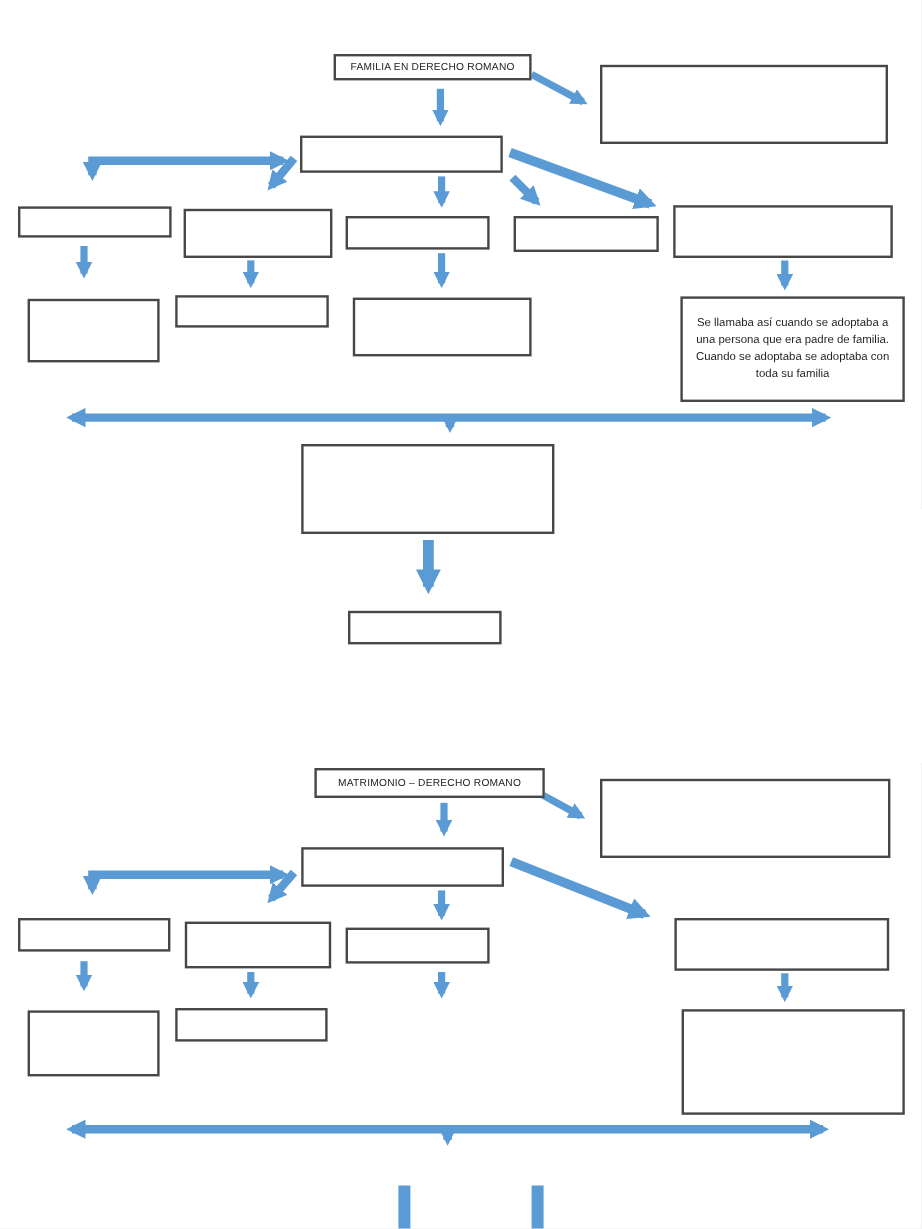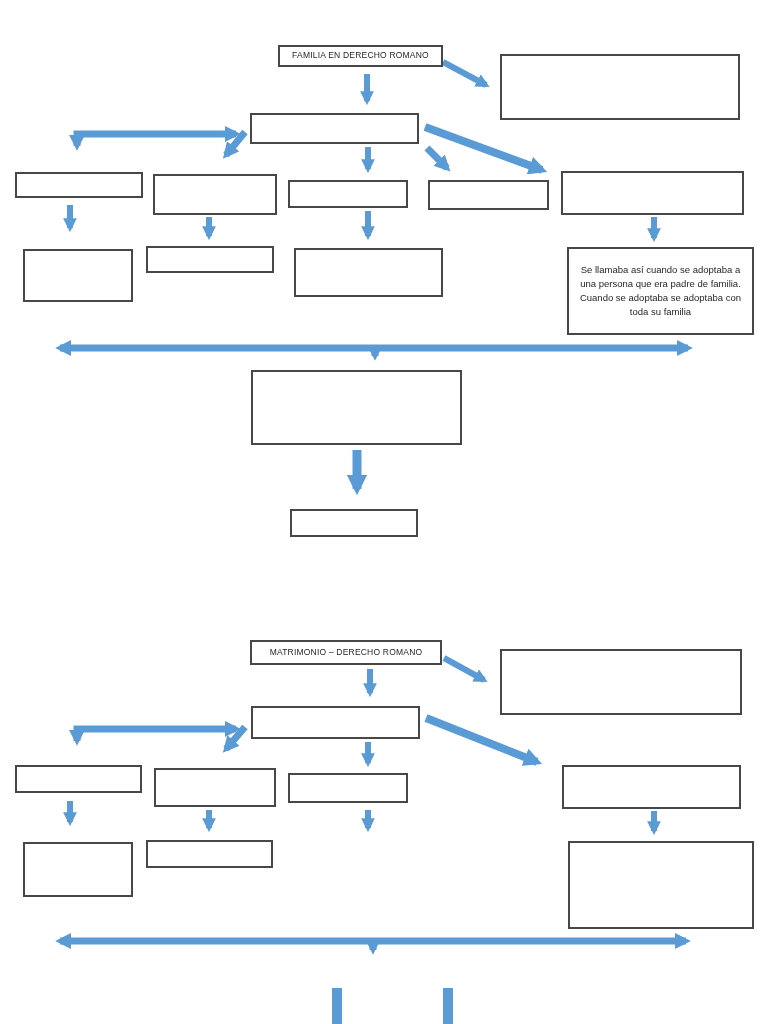--- a/index.html
+++ b/index.html
@@ -79,21 +79,21 @@
 
   <div class="bx" style="left:23px;top:249px;width:110px;height:53px;"></div>
   <div class="bx" style="left:146px;top:246px;width:128px;height:27px;"></div>
   <div class="bx" style="left:294px;top:248px;width:149px;height:49px;"></div>
 
   <div class="bx note" style="left:567px;top:247px;width:187px;height:88px;">Se llamaba así cuando se adoptaba a una persona que era padre de familia. Cuando se adoptaba se adoptaba con toda su familia</div>
 
   <div class="bx" style="left:251px;top:370px;width:211px;height:75px;"></div>
   <div class="bx" style="left:290px;top:509px;width:128px;height:28px;"></div>
 
-  <div class="bx lbl" style="left:250px;top:640px;width:192px;height:25px;text-align:center;">MATRIMONIO – DERECHO ROMANO</div>
+  <div class="bx lbl" style="left:262px;top:640px;width:192px;height:25px;text-align:center;">MATRIMONIO – DERECHO ROMANO</div>
 
   <div class="bx" style="left:500px;top:649px;width:242px;height:66px;"></div>
 
   <div class="bx" style="left:251px;top:706px;width:169px;height:33px;"></div>
 
   <div class="bx" style="left:15px;top:765px;width:127px;height:28px;"></div>
   <div class="bx" style="left:154px;top:768px;width:122px;height:39px;"></div>
   <div class="bx" style="left:288px;top:773px;width:120px;height:30px;"></div>
   <div class="bx" style="left:562px;top:765px;width:179px;height:44px;"></div>
 

